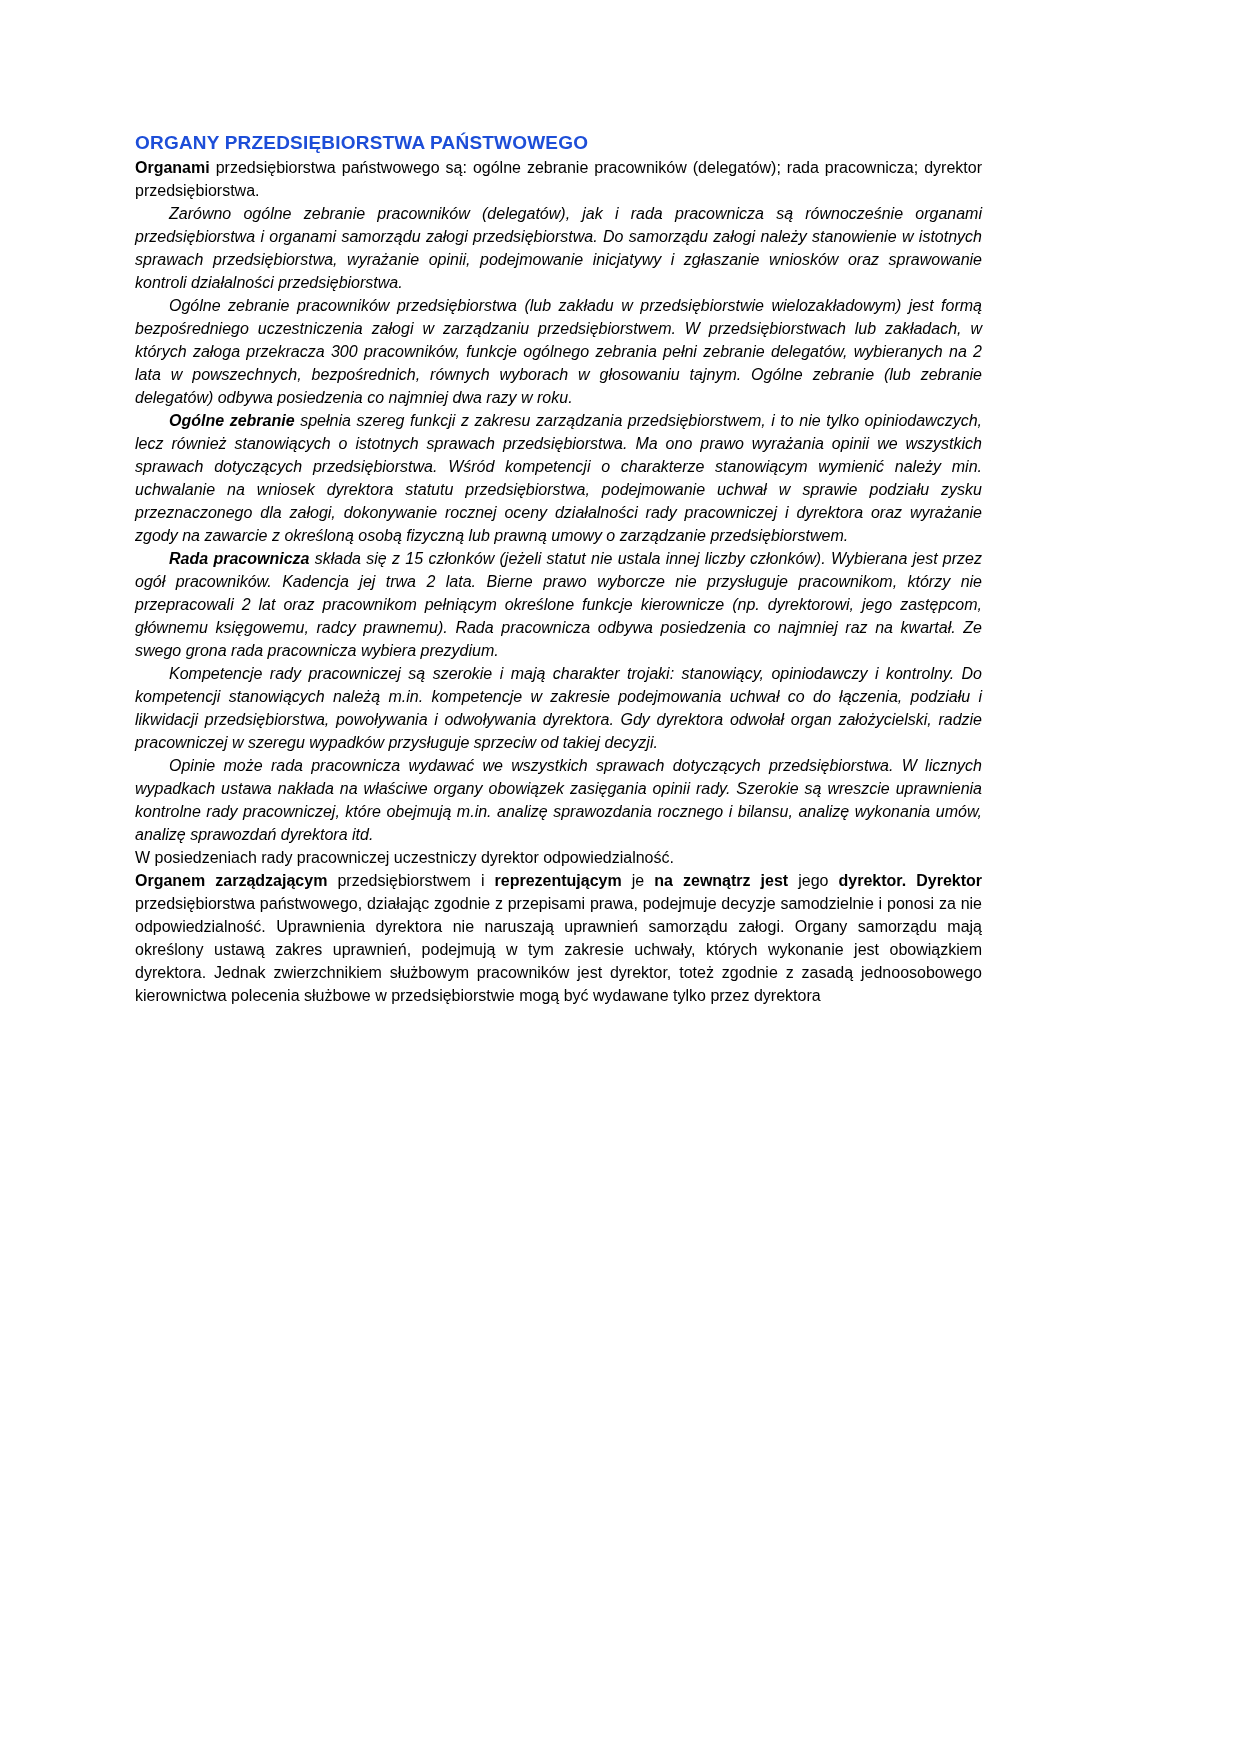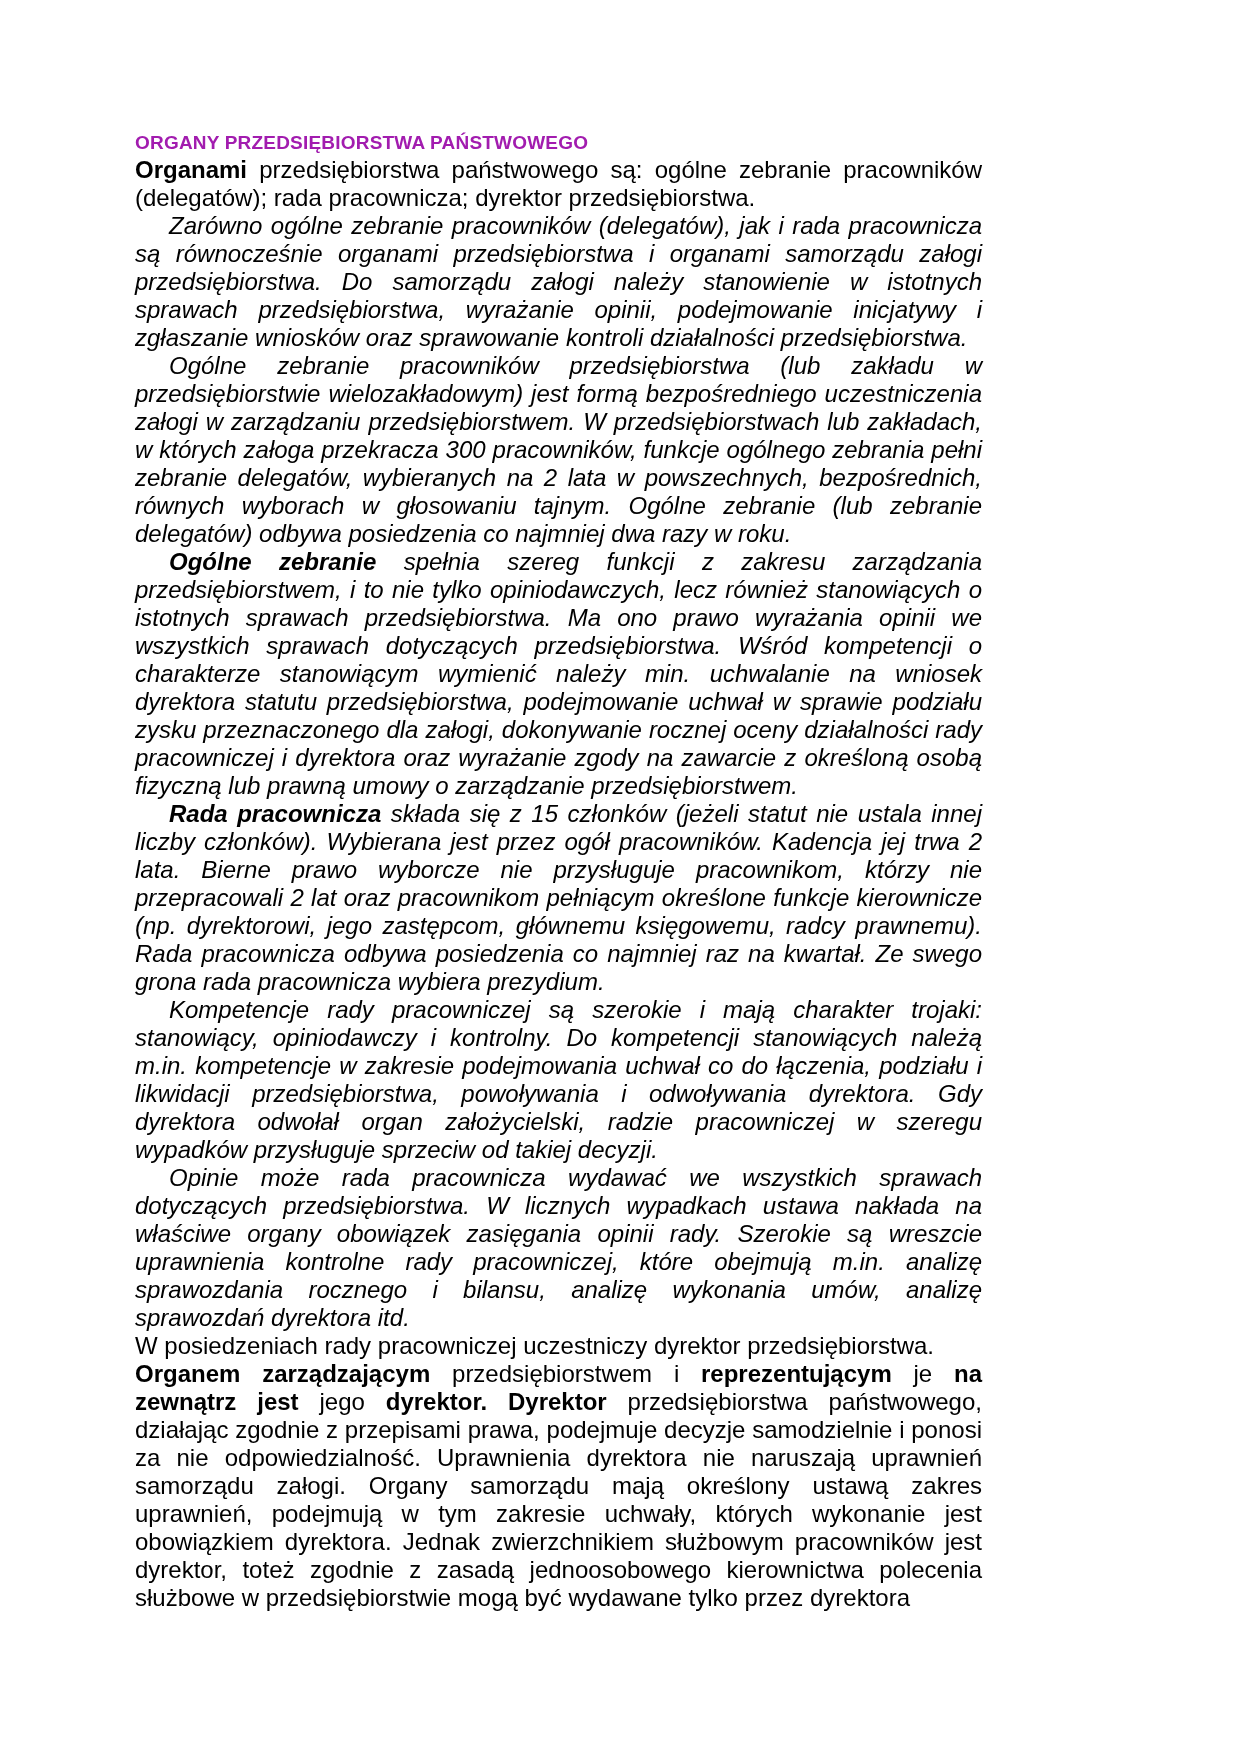--- a/index.html
+++ b/index.html
@@ -19,41 +19,41 @@
   }
   .doc-title {
     font-size: 19px;
     font-weight: bold;
     line-height: 24.8px;
     margin: 0;
     letter-spacing: 0.2px;
   }
   .doc-body p.para {
     margin: 0;
-    font-size: 24px;
-    line-height: 28px;
+    font-size: 16px;
+    line-height: 23px;
     text-align: justify;
   }
   .doc-body p.para.indent {
     text-indent: 34px;
     font-style: italic;
   }
   .doc-body .bold {
     font-weight: bold;
   }
 </style>
 </head>
 <body>
 
 <div class="page" style="background: rgb(255, 255, 255); color: rgb(0, 0, 0);">
-  <h1 class="doc-title" style="color: #a21caf;">ORGANY PRZEDSIĘBIORSTWA PAŃSTWOWEGO</h1>
+  <h1 class="doc-title" style="color: #1d4ed8;">ORGANY PRZEDSIĘBIORSTWA PAŃSTWOWEGO</h1>
   <div class="doc-body">
       <p class="para"><span class="bold">Organami</span><span> przedsiębiorstwa państwowego są: ogólne zebranie pracowników (delegatów); rada pracownicza; dyrektor przedsiębiorstwa.</span></p>
       <p class="para indent"><span>Zarówno ogólne zebranie pracowników (delegatów), jak i rada pracownicza są równocześnie organami przedsiębiorstwa i organami samorządu załogi przedsiębiorstwa. Do samorządu załogi należy stanowienie w istotnych sprawach przedsiębiorstwa, wyrażanie opinii, podejmowanie inicjatywy i zgłaszanie wniosków oraz sprawowanie kontroli działalności przedsiębiorstwa.</span></p>
       <p class="para indent"><span>Ogólne zebranie pracowników przedsiębiorstwa (lub zakładu w przedsiębiorstwie wielozakładowym) jest formą bezpośredniego uczestniczenia załogi w zarządzaniu przedsiębiorstwem. W przedsiębiorstwach lub zakładach, w których załoga przekracza 300 pracowników, funkcje ogólnego zebrania pełni zebranie delegatów, wybieranych na 2 lata w powszechnych, bezpośrednich, równych wyborach w głosowaniu tajnym. Ogólne zebranie (lub zebranie delegatów) odbywa posiedzenia co najmniej dwa razy w roku.</span></p>
       <p class="para indent"><span class="bold">Ogólne zebranie</span><span> spełnia szereg funkcji z zakresu zarządzania przedsiębiorstwem, i to nie tylko opiniodawczych, lecz również stanowiących o istotnych sprawach przedsiębiorstwa. Ma ono prawo wyrażania opinii we wszystkich sprawach dotyczących przedsiębiorstwa. Wśród kompetencji o charakterze stanowiącym wymienić należy min. uchwalanie na wniosek dyrektora statutu przedsiębiorstwa, podejmowanie uchwał w sprawie podziału zysku przeznaczonego dla załogi, dokonywanie rocznej oceny działalności rady pracowniczej i dyrektora oraz wyrażanie zgody na zawarcie z określoną osobą fizyczną lub prawną umowy o zarządzanie przedsiębiorstwem.</span></p>
       <p class="para indent"><span class="bold">Rada pracownicza</span><span> składa się z 15 członków (jeżeli statut nie ustala innej liczby członków). Wybierana jest przez ogół pracowników. Kadencja jej trwa 2 lata. Bierne prawo wyborcze nie przysługuje pracownikom, którzy nie przepracowali 2 lat oraz pracownikom pełniącym określone funkcje kierownicze (np. dyrektorowi, jego zastępcom, głównemu księgowemu, radcy prawnemu). Rada pracownicza odbywa posiedzenia co najmniej raz na kwartał. Ze swego grona rada pracownicza wybiera prezydium.</span></p>
       <p class="para indent"><span>Kompetencje rady pracowniczej są szerokie i mają charakter trojaki: stanowiący, opiniodawczy i kontrolny. Do kompetencji stanowiących należą m.in. kompetencje w zakresie podejmowania uchwał co do łączenia, podziału i likwidacji przedsiębiorstwa, powoływania i odwoływania dyrektora. Gdy dyrektora odwołał organ założycielski, radzie pracowniczej w szeregu wypadków przysługuje sprzeciw od takiej decyzji.</span></p>
       <p class="para indent"><span>Opinie może rada pracownicza wydawać we wszystkich sprawach dotyczących przedsiębiorstwa. W licznych wypadkach ustawa nakłada na właściwe organy obowiązek zasięgania opinii rady. Szerokie są wreszcie uprawnienia kontrolne rady pracowniczej, które obejmują m.in. analizę sprawozdania rocznego i bilansu, analizę wykonania umów, analizę sprawozdań dyrektora itd.</span></p>
-      <p class="para"><span>W posiedzeniach rady pracowniczej uczestniczy dyrektor przedsiębiorstwa.</span></p>
+      <p class="para"><span>W posiedzeniach rady pracowniczej uczestniczy dyrektor odpowiedzialność.</span></p>
       <p class="para"><span class="bold">Organem zarządzającym</span><span> przedsiębiorstwem i </span><span class="bold">reprezentującym</span><span> je </span><span class="bold">na zewnątrz jest</span><span> jego </span><span class="bold">dyrektor. Dyrektor</span><span> przedsiębiorstwa państwowego, działając zgodnie z przepisami prawa, podejmuje decyzje samodzielnie i ponosi za nie odpowiedzialność. Uprawnienia dyrektora nie naruszają uprawnień samorządu załogi. Organy samorządu mają określony ustawą zakres uprawnień, podejmują w tym zakresie uchwały, których wykonanie jest obowiązkiem dyrektora. Jednak zwierzchnikiem służbowym pracowników jest dyrektor, toteż zgodnie z zasadą jednoosobowego kierownictwa polecenia służbowe w przedsiębiorstwie mogą być wydawane tylko przez dyrektora</span></p>
     </div>
 </div>
 
 </body></html>

